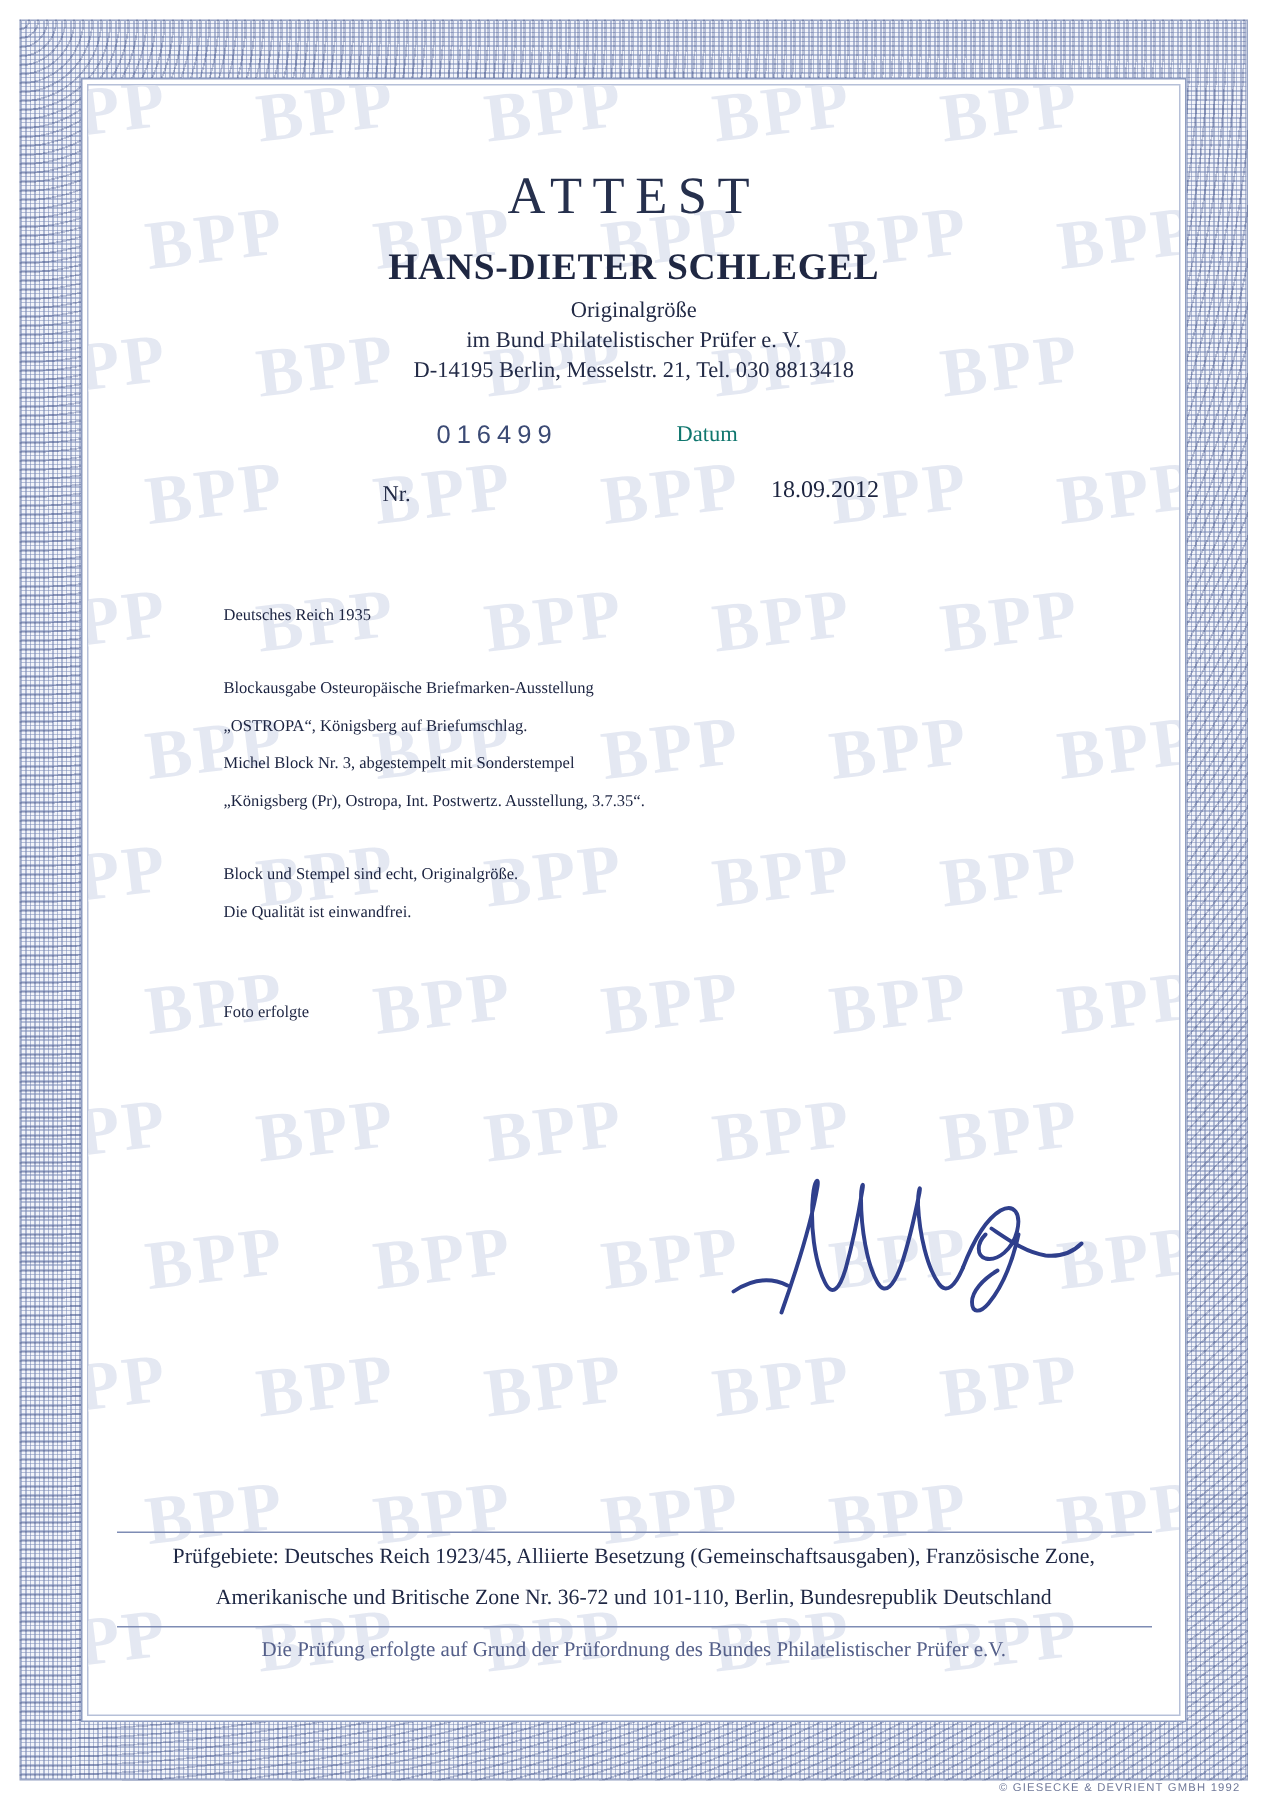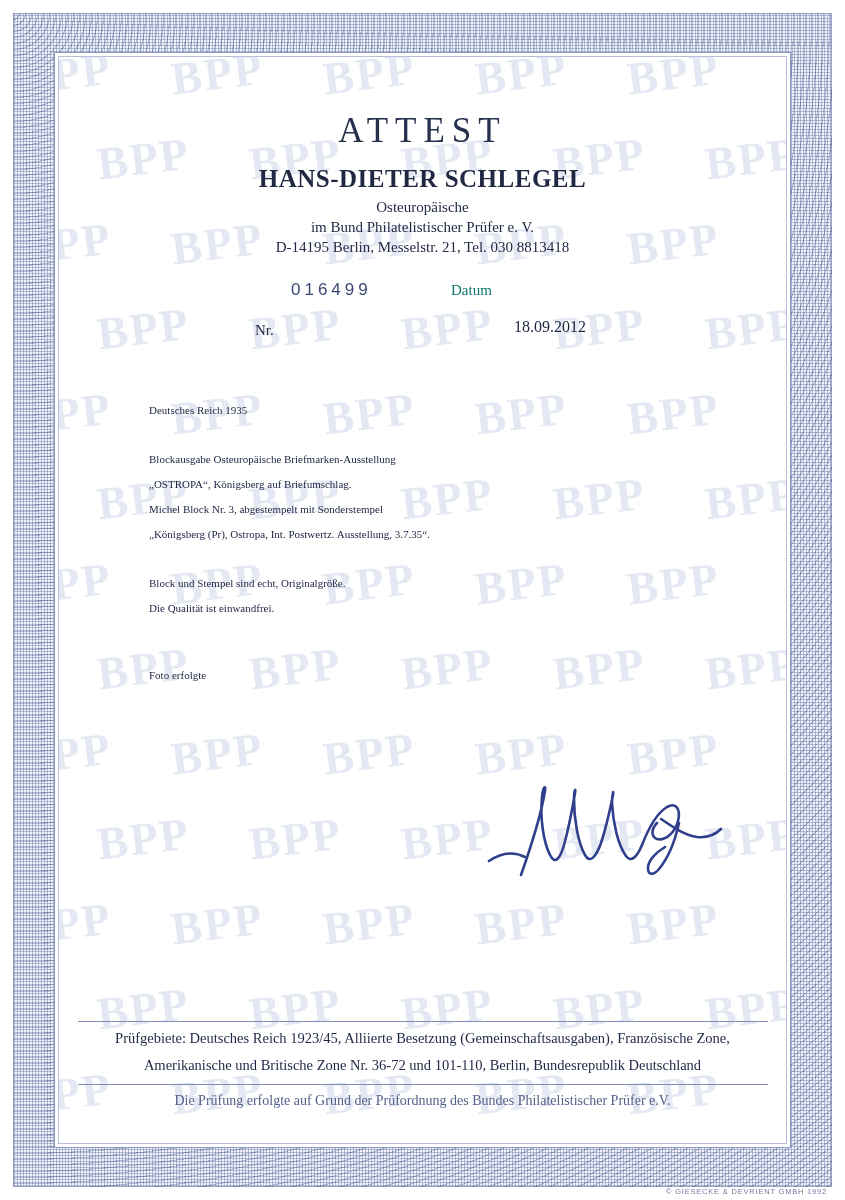--- a/index.html
+++ b/index.html
@@ -313,21 +313,21 @@
       <div class="wm" style="left: 112px; top: 1010px;">BPP</div>
       <div class="wm" style="left: 264px; top: 1010px;">BPP</div>
       <div class="wm" style="left: 416px; top: 1010px;">BPP</div>
       <div class="wm" style="left: 568px; top: 1010px;">BPP</div>
     </div>
 
   <div class="content">
 
     <div class="doc-title">ATTEST</div>
     <div class="expert-name">HANS-DIETER SCHLEGEL</div>
-    <div class="expert-role">Osteuropäische</div>
+    <div class="expert-role">Originalgröße</div>
     <div class="expert-assoc">im Bund Philatelistischer Prüfer e. V.</div>
     <div class="expert-address">D-14195 Berlin, Messelstr. 21, Tel. 030 8813418</div>
 
     <div class="meta-row">
       <span class="meta-nr-label">Nr.</span>
       <span class="meta-nr-value">016499</span>
       <span class="meta-datum-label">Datum</span>
       <span class="meta-date-value">18.09.2012</span>
     </div>
 

